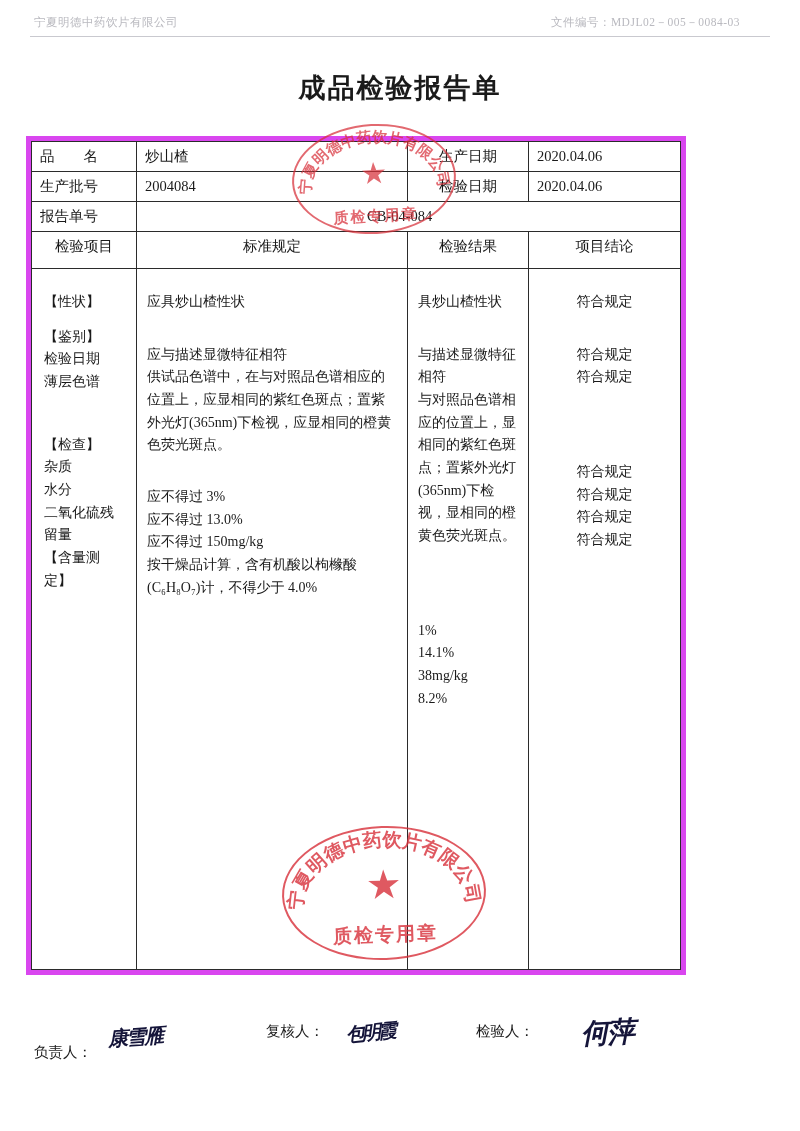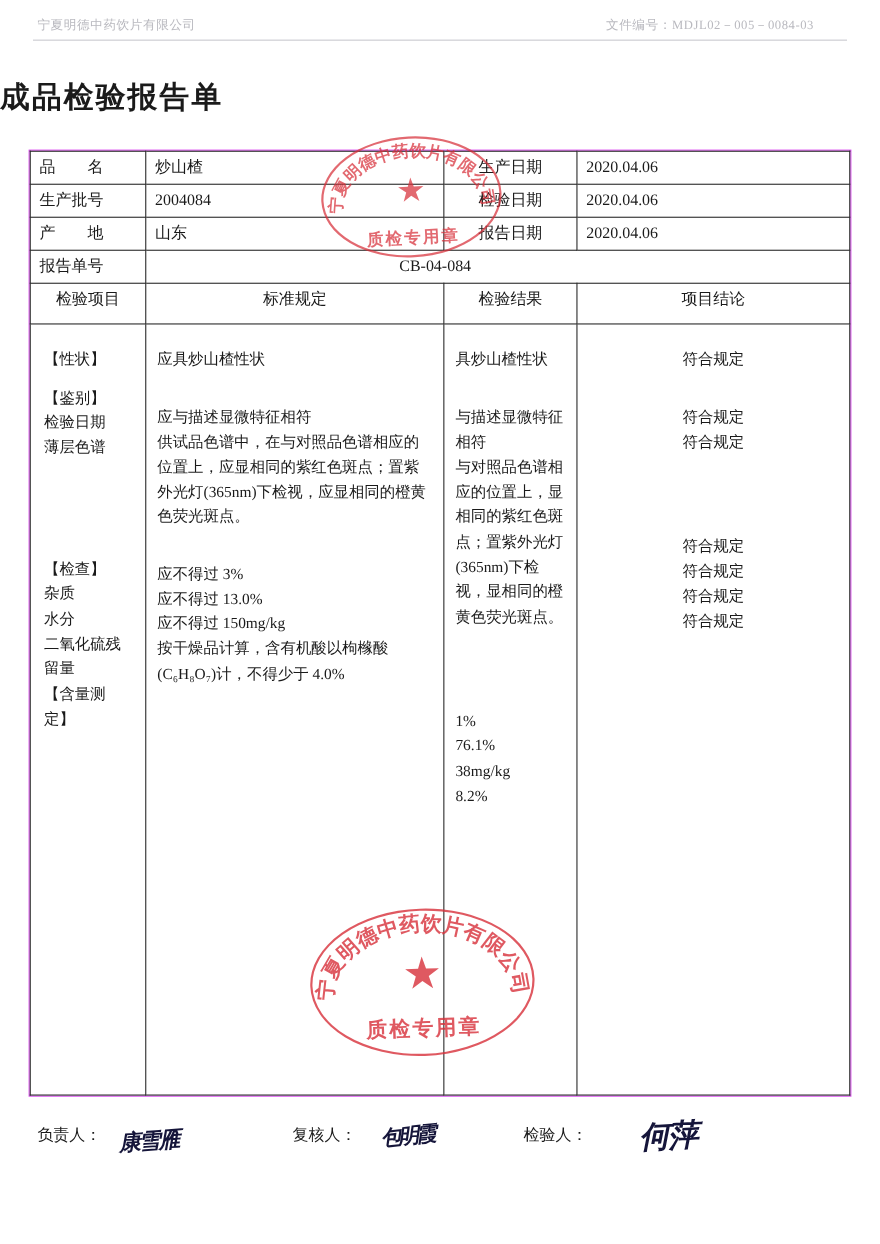--- a/index.html
+++ b/index.html
@@ -41,34 +41,34 @@
     width: 740px;
     height: 1px;
     background: #c9c9cf;
   }
 
   .doc-title {
     position: absolute;
     left: 0;
     top: 70px;
     width: 800px;
-    text-align: left;
+    text-align: center;
     font-size: 27px;
     font-weight: bold;
     letter-spacing: 2px;
     font-family: "DejaVu Serif", "Liberation Serif", serif;
   }
 
   
   .table-wrap {
     position: absolute;
     left: 26px;
     top: 136px;
-    width: 748px;
-    border: 1px solid #d946ef;
+    width: 660px;
+    border: 5px solid #d946ef;
     box-sizing: border-box;
   }
   table.main {
     width: 100%;
     border-collapse: collapse;
     table-layout: fixed;
   }
   table.main td {
     border: 1px solid #2b2b2b;
     padding: 4px 8px;
@@ -117,21 +117,21 @@
   
   .sig {
     position: absolute;
     left: 26px;
     top: 1012px;
     width: 748px;
     height: 56px;
     font-size: 14.5px;
   }
   .sig-item { position: absolute; top: 10px; }
-  .sig-1 { left: 8px; }
+  .sig-1 { left: 8px; margin-top: 21px; }
   .sig-2 { left: 240px; }
   .sig-3 { left: 450px; }
   .hand {
     font-family: "DejaVu Serif", serif;
     color: #15153a;
     font-style: italic;
     font-weight: bold;
     position: absolute;
   }
   .hand-1 { left: 82px; top: 12px; font-size: 20px; letter-spacing: -2px; transform: rotate(-4deg); }
@@ -218,46 +218,40 @@
         <td class="lbl-2 center">生产日期</td>
         <td class="val-2">2020.04.06</td>
       </tr>
       <tr class="row-h">
         <td class="lbl">生产批号</td>
         <td class="val-1">2004084</td>
         <td class="lbl-2 center">检验日期</td>
         <td class="val-2">2020.04.06</td>
       </tr>
       <tr class="row-h">
-        <td class="lbl">产　　地</td>
-        <td class="val-1">山东</td>
-        <td class="lbl-2 center">报告日期</td>
-        <td class="val-2">2020.04.06</td>
-      </tr>
-      <tr class="row-h">
         <td class="lbl">报告单号</td>
         <td colspan="3">
           <span style="display:inline-block; width:222px;"></span><span>CB-04-084</span>
         </td>
       </tr>
 
       <tr class="grid-head">
         <td class="c-item">检验项目</td>
         <td class="c-std">标准规定</td>
         <td class="c-res">检验结果</td>
         <td class="c-conc">项目结论</td>
       </tr>
 
       <tr>
         <td class="body-cell noleftpad">
           <div class="ln sp">【性状】</div>
           <div class="ln sp">【鉴别】</div>
           <div class="ln">检验日期</div>
           <div class="ln">薄层色谱</div>
-          <div class="ln" style="margin-top:88px;">【检查】</div>
+          <div class="ln" style="margin-top:40px;">【检查】</div>
           <div class="ln">杂质</div>
           <div class="ln">水分</div>
           <div class="ln">二氧化硫残留量</div>
           <div class="ln">【含量测定】</div>
         </td>
 
         <td class="body-cell">
           <div class="ln sp">应具炒山楂性状</div>
           <div class="ln" style="margin-top:30px;">应与描述显微特征相符</div>
           <div class="ln">供试品色谱中，在与对照品色谱相应的位置上，应显相同的紫红色斑点；置紫外光灯(365nm)下检视，应显相同的橙黄色荧光斑点。</div>
@@ -265,21 +259,21 @@
           <div class="ln">应不得过 13.0%</div>
           <div class="ln">应不得过 150mg/kg</div>
           <div class="ln">按干燥品计算，含有机酸以枸橼酸(C₆H₈O₇)计，不得少于 4.0%</div>
         </td>
 
         <td class="body-cell">
           <div class="ln sp">具炒山楂性状</div>
           <div class="ln" style="margin-top:30px;">与描述显微特征相符</div>
           <div class="ln">与对照品色谱相应的位置上，显相同的紫红色斑点；置紫外光灯(365nm)下检视，显相同的橙黄色荧光斑点。</div>
           <div class="ln" style="margin-top:72px;">1%</div>
-          <div class="ln">76.1%</div>
+          <div class="ln">14.1%</div>
           <div class="ln">38mg/kg</div>
           <div class="ln">8.2%</div>
         </td>
 
         <td class="body-cell center">
           <div class="ln sp">符合规定</div>
           <div class="ln" style="margin-top:30px;">符合规定</div>
           <div class="ln">符合规定</div>
           <div class="ln" style="margin-top:72px;">符合规定</div>
           <div class="ln">符合规定</div>

